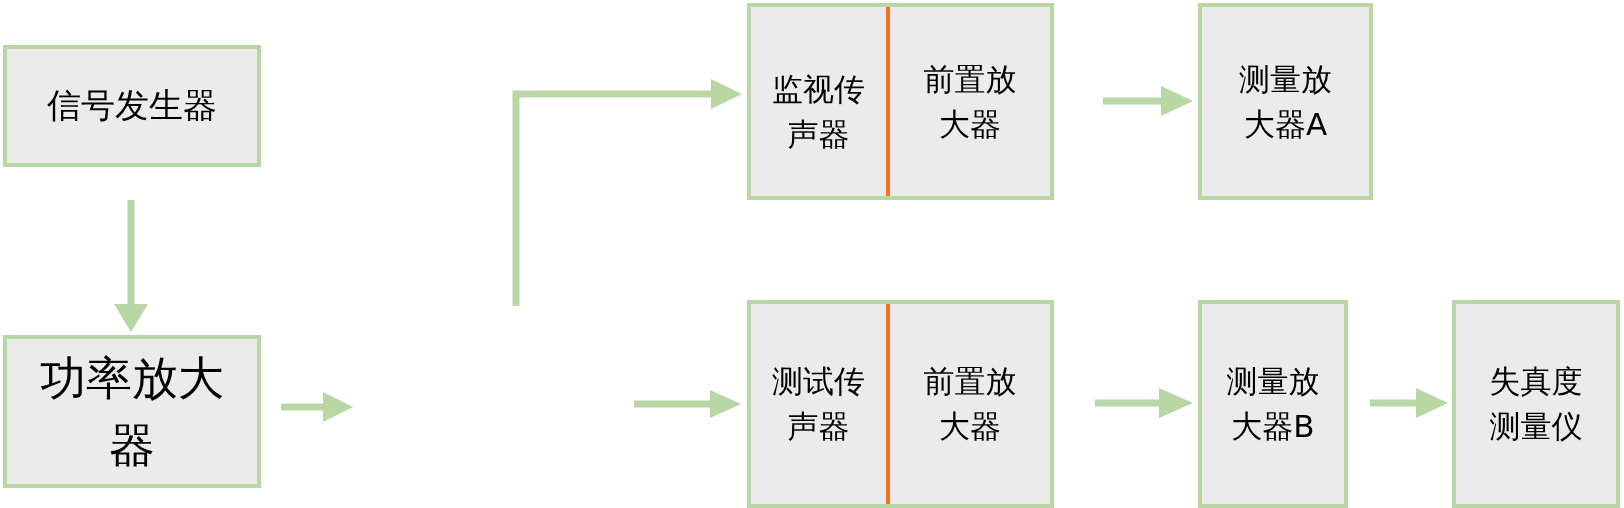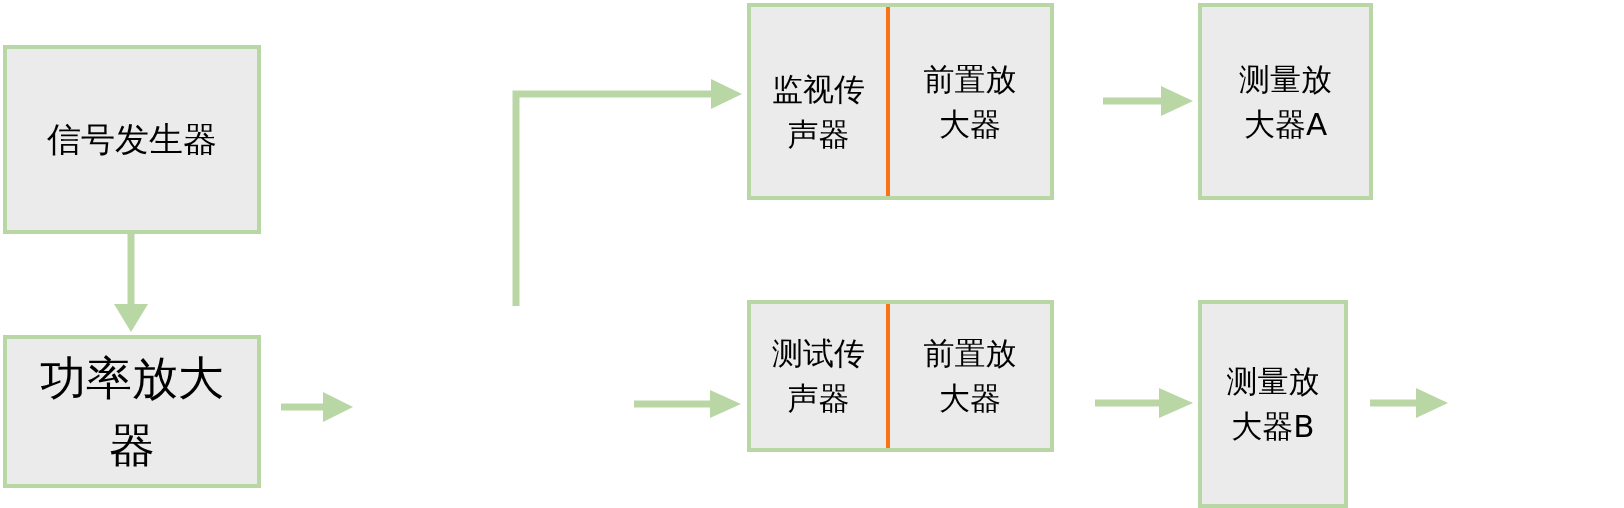--- a/index.html
+++ b/index.html
@@ -105,21 +105,21 @@
       <line x1="1095" y1="403" x2="1163" y2="403" stroke="#b9d7a4" stroke-width="7"></line>
       <polygon points="1159,388 1159,418 1193,403" fill="#b9d7a4"></polygon>
     </g>
 
     <g>
       <line x1="1370" y1="403" x2="1420" y2="403" stroke="#b9d7a4" stroke-width="7"></line>
       <polygon points="1416,388 1416,418 1448,403" fill="#b9d7a4"></polygon>
     </g>
   </svg>
 
-  <div class="node" style="left:3px; top:45px; width:258px; height:189px; font-size:34px;">
+  <div class="node" style="left:3px; top:45px; width:258px; height:122px; font-size:34px;">
     <span class="label">信号发生器</span>
   </div>
 
   <div class="node" style="left:3px; top:335px; width:258px; height:153px; font-size:46px;">
     <span class="label">功率放大器</span>
   </div>
 
 
   <div class="node-pair" style="left:747px; top:3px; width:307px; height:197px;">
     <div class="cell" style="flex:0 0 45.2%; font-size:31px;margin-top:20px;">
@@ -130,30 +130,34 @@
       <span class="label">前置放
 大器</span>
     </div>
   </div>
 
   <div class="node" style="left:1198px; top:3px; width:175px; height:197px; font-size:31px;">
     <span class="label">测量放
 大器A</span>
   </div>
 
-  <div class="node-pair" style="left:747px; top:300px; width:307px; height:152px;">
+  <div class="node-pair" style="left:747px; top:300px; width:307px; height:208px;">
     <div class="cell" style="flex:0 0 45.2%; font-size:31px;">
       <span class="label">测试传
 声器</span>
     </div>
     <div class="cell" style="flex:1 1 auto; font-size:31px;">
       <span class="label">前置放
 大器</span>
     </div>
   </div>
 
   <div class="node" style="left:1198px; top:300px; width:150px; height:208px; font-size:31px;">
     <span class="label">测量放
 大器B</span>
   </div>
 
+  <div class="node" style="left:1452px; top:300px; width:168px; height:208px; font-size:31px;">
+    <span class="label">失真度
+测量仪</span>
+  </div>
 
 </div>
 
 </body></html>

